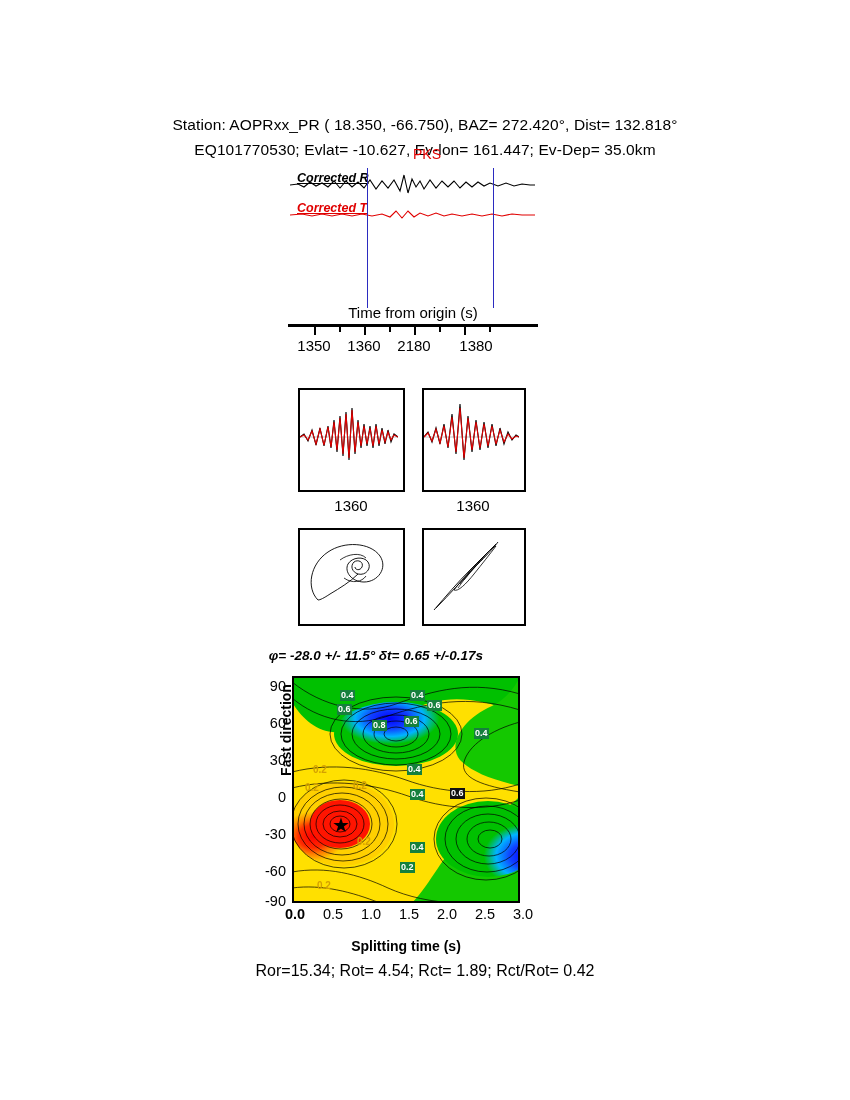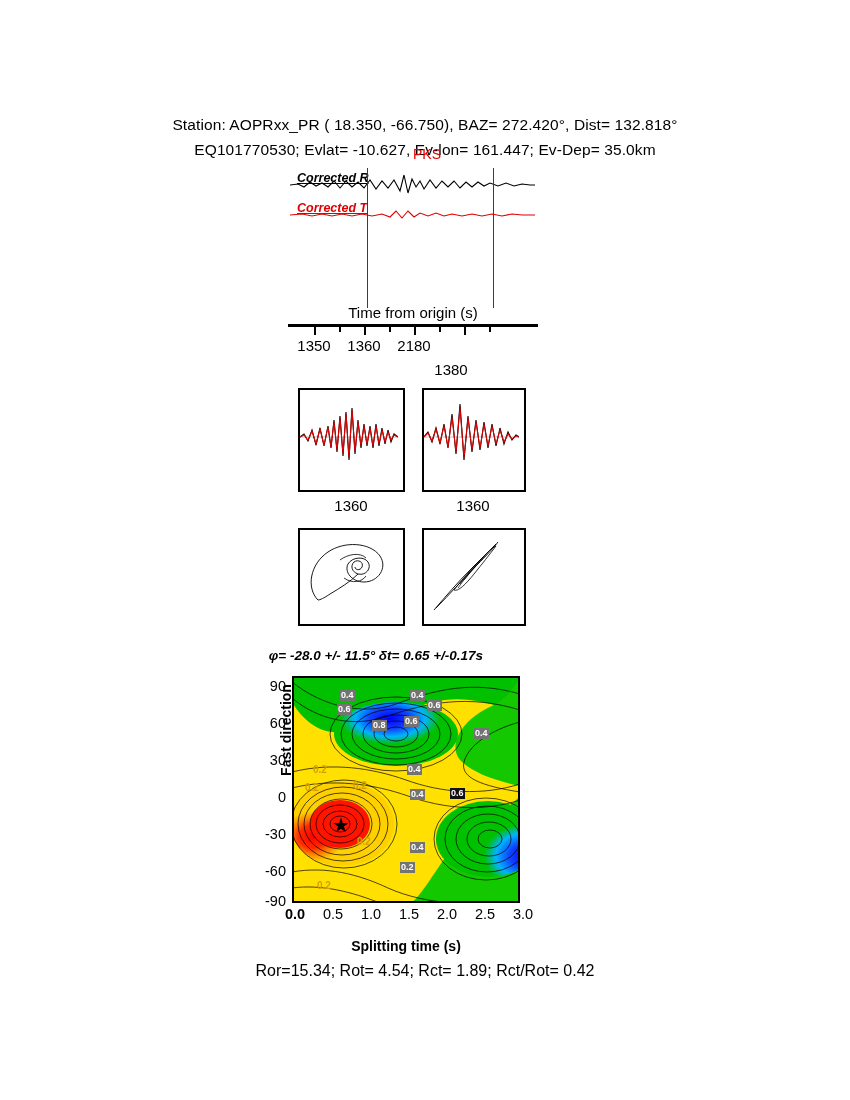--- a/index.html
+++ b/index.html
@@ -46,21 +46,21 @@
   #contour-wrap{position:absolute;left:292px;top:676px;width:228px;height:227px;}
   #contour-wrap .frame{position:absolute;left:0;top:0;width:100%;height:100%;border:2.5px solid #000;box-sizing:border-box;}
   #ylabel{position:absolute;left:218px;top:720px;width:140px;height:20px;
           transform:rotate(-90deg);transform-origin:center center;
           text-align:center;font-size:14px;font-weight:bold;}
   .ytick{position:absolute;font-size:14.5px;text-align:right;width:40px;}
   .xtick{position:absolute;font-size:14.5px;text-align:center;width:40px;}
   #xlabel{position:absolute;left:292px;top:938px;width:228px;text-align:center;font-size:14px;font-weight:bold;}
   #footer{position:absolute;left:0;top:962px;width:850px;text-align:center;font-size:16px;}
   .clab{position:absolute;font-size:9px;font-weight:bold;color:#ffffff;
-        background:#737373;padding:0 1px;line-height:11px;}
+        background:#15803d;padding:0 1px;line-height:11px;}
   .clab.y{color:#d4a000;background:transparent;font-size:10px;}
   .clab.k{color:#ffffff;background:#111;}
 </style>
 </head>
 <body>
 
 <div id="header">
   <div class="line">Station: AOPRxx_PR (  18.350,  -66.750), BAZ=  272.420°, Dist=  132.818°</div>
   <div class="line">EQ101770530; Evlat= -10.627, Ev-lon= 161.447; Ev-Dep= 35.0km</div>
 </div>
@@ -104,21 +104,21 @@
   <div class="tick" style="left:76px;"></div>
   <div class="tick minor" style="left:101px;"></div>
   <div class="tick" style="left:126px;"></div>
   <div class="tick minor" style="left:151px;"></div>
   <div class="tick" style="left:176px;"></div>
   <div class="tick minor" style="left:201px;"></div>
 
   <div class="tlab" style="left:3px;">1350</div>
   <div class="tlab" style="left:53px;">1360</div>
   <div class="tlab" style="left:103px;">2180</div>
-  <div class="tlab" style="left:140px;margin-top:24px;">1380</div>
+  <div class="tlab" style="left:165px;">1380</div>
 </div>
 
 <div class="mini-box" id="mini1">
   <svg width="98" height="95" viewBox="0 0 98 95">
     <line x1="0" y1="47" x2="98" y2="47" stroke="#999" stroke-width="0.6"></line>
     <path d="M0,47 L4,44 L8,51 L12,40 L16,55 L20,38 L24,56 L28,36 L31,58 L34,30 L37,62
              L40,26 L43,66 L46,22 L49,70 L52,18 L55,64 L58,30 L61,58 L64,34 L67,56 L70,36
              L73,58 L76,34 L79,56 L82,38 L85,54 L88,40 L91,52 L94,44 L98,47" fill="none" stroke="#000" stroke-width="1.1"></path>
     <path d="M0,47 L4,45 L8,50 L12,41 L16,54 L20,39 L24,55 L28,37 L31,57 L34,32 L37,60
              L40,28 L43,64 L46,24 L49,68 L52,20 L55,62 L58,32 L61,56 L64,36 L67,54 L70,38

